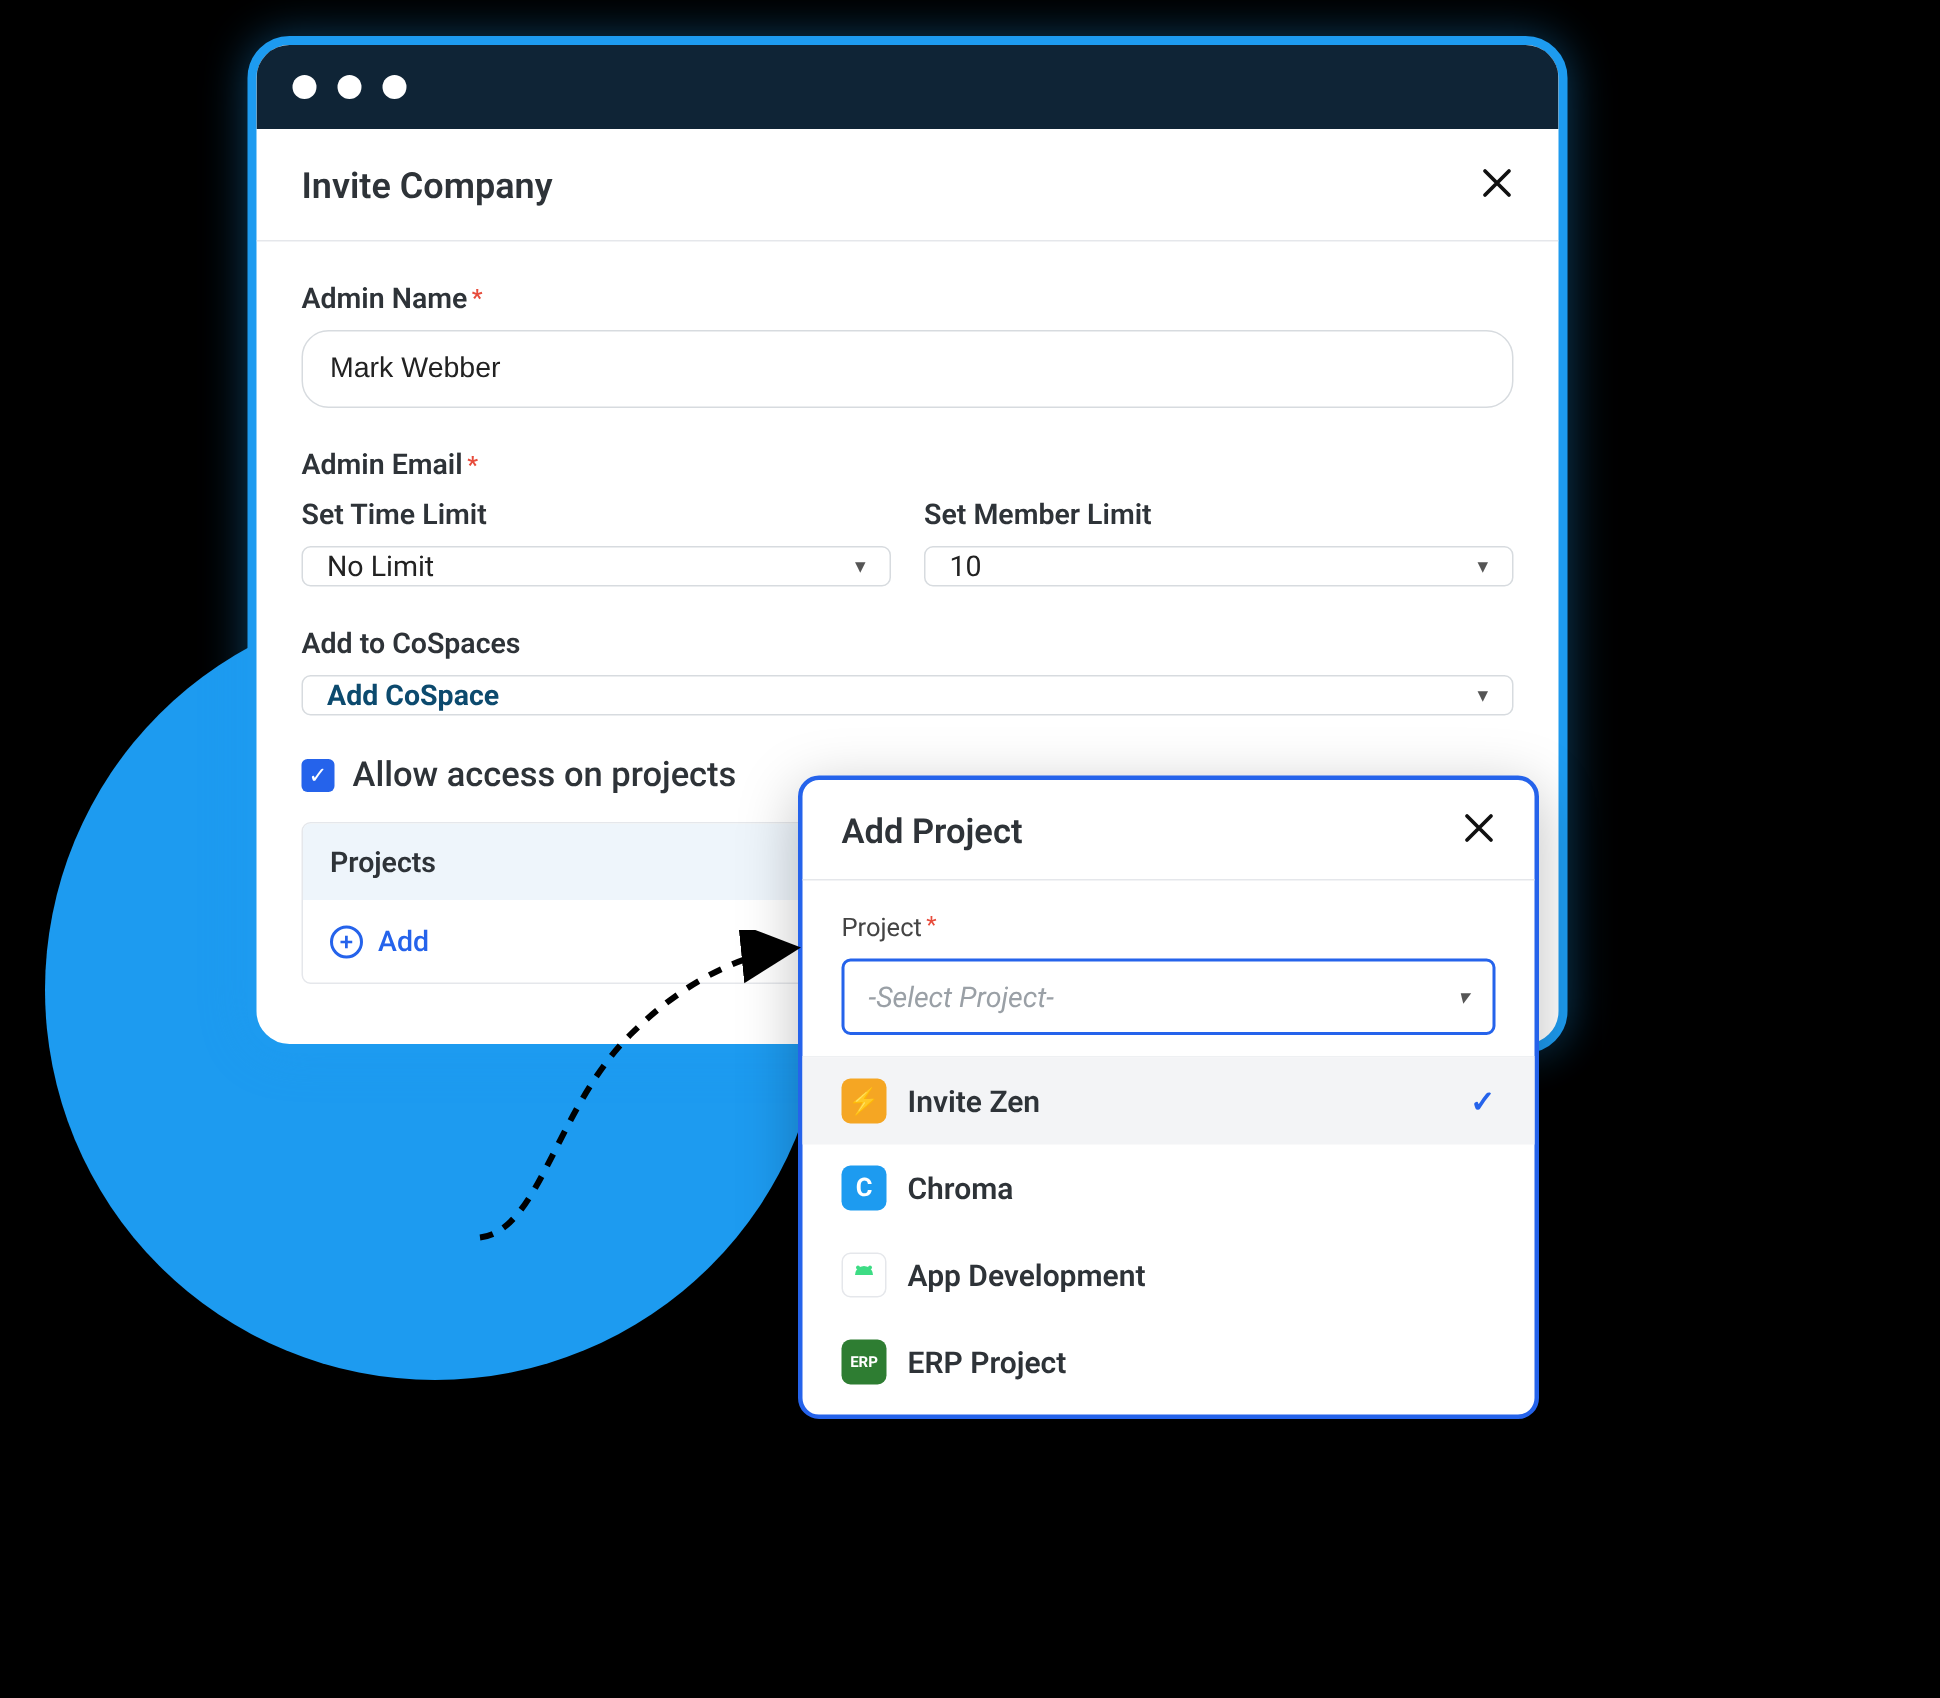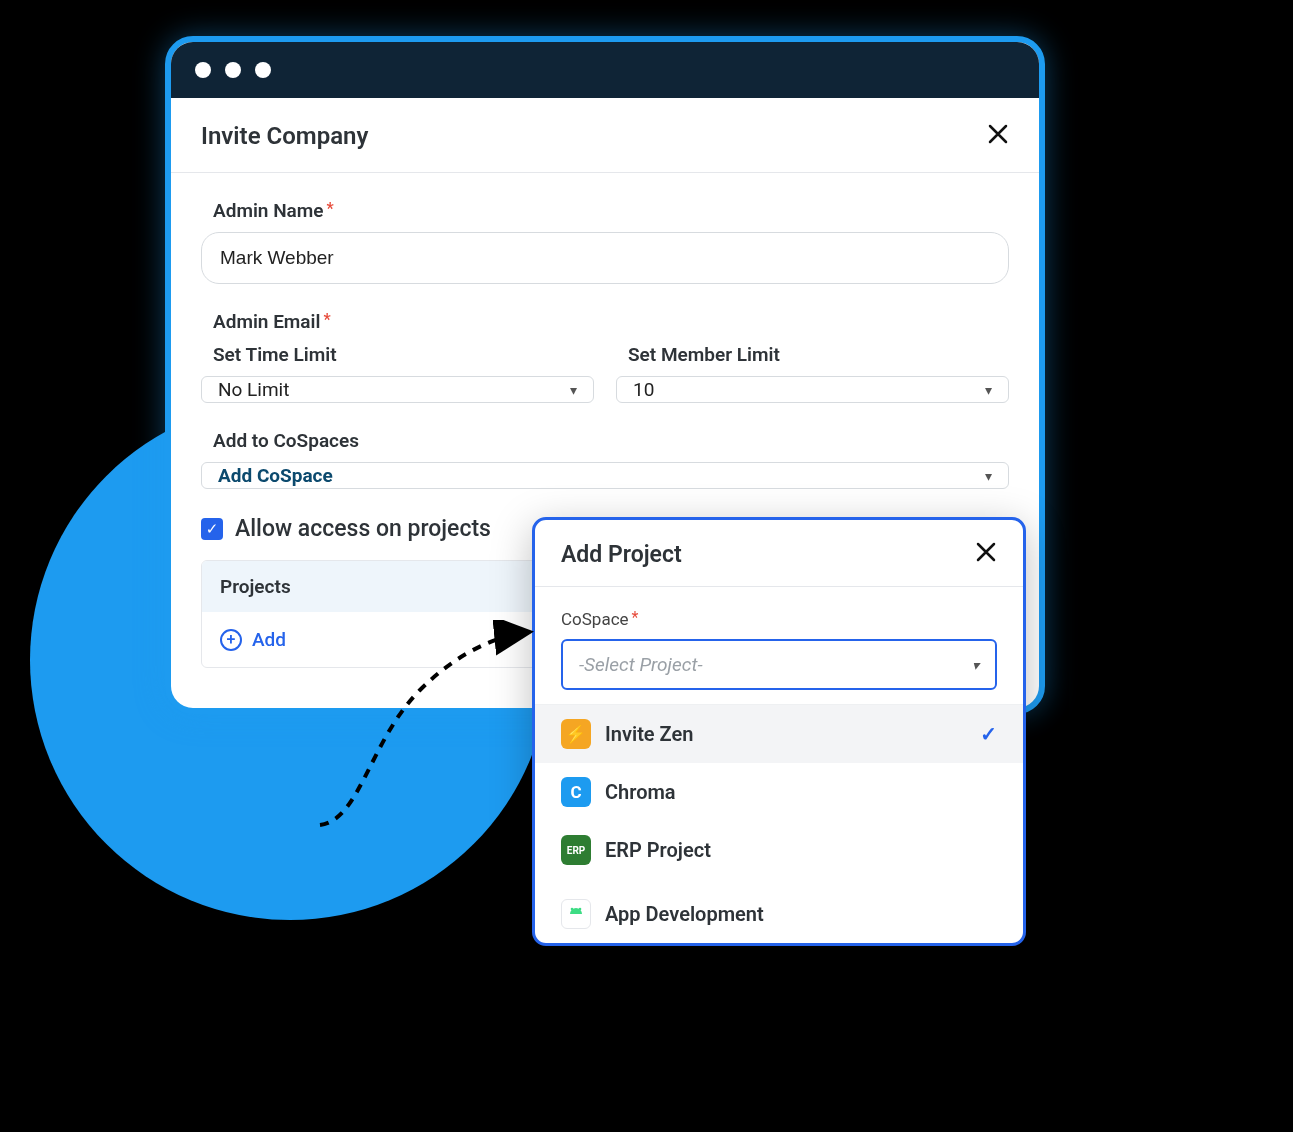--- a/index.html
+++ b/index.html
@@ -17,21 +17,21 @@
     height: 520px;
     background: #1d9bf0;
     border-radius: 50%;
     left: 30px;
     top: 400px;
     z-index: 1;
   }
   .browser-window {
     position: absolute;
     left: 165px;
-    top: 36px;
+    top: 24px;
     width: 880px;
     border: 6px solid #1d9bf0;
     border-radius: 28px;
     background: #fff;
     z-index: 2;
     overflow: hidden;
     box-shadow: 0 0 30px rgba(29,155,240,0.4);
   }
   .titlebar {
     background: #0f2436;
@@ -65,22 +65,21 @@
   }
   .modal-body {
     padding: 26px 30px 40px 30px;
   }
   .field-label {
     font-size: 19px;
     font-weight: 600;
     color: #2e3338;
     margin-bottom: 10px;
     display: flex;
-    align-items: center;
-    margin-left: 12px;
+    align-items: flex-end;
   }
   .req {
     color: #e74c3c;
     font-size: 16px;
     margin-left: 3px;
     position: relative;
     top: -2px;
   }
   .text-input {
     width: 100%;
@@ -348,47 +347,47 @@
   <div class="popup-header">
     <div class="popup-title">Add Project</div>
     <div class="close-x">
       <svg width="22" height="22" viewBox="0 0 22 22">
           <path d="M3 3 L19 19 M19 3 L3 19" stroke="#111" stroke-width="2.5" stroke-linecap="round"></path>
         </svg>
     </div>
   </div>
   <div class="popup-body">
     <div class="proj-label">
-      <span>CoSpace</span><span class="req">*</span>
+      <span>Project</span><span class="req">*</span>
     </div>
     <div class="proj-select">
       <span>-Select Project-</span>
       <span class="chev">▾</span>
     </div>
     <div class="dropdown">
       <div class="dd-item selected">
         <div class="dd-left">
           <div class="pic zen">⚡</div>
           <span>Invite Zen</span>
         </div>
         <span class="check">✓</span>
       </div>
       <div class="dd-item">
         <div class="pic chroma">C</div>
         <span>Chroma</span>
-      </div>
-      <div class="dd-item" style="padding-bottom:20px;">
-        <div class="pic erp">ERP</div>
-        <span>ERP Project</span>
       </div>
       <div class="dd-item">
         <div class="pic app">
           <svg width="18" height="18" viewBox="0 0 18 18">
               <circle cx="5" cy="4" r="1.3" fill="#3ddc84"></circle>
               <circle cx="13" cy="4" r="1.3" fill="#3ddc84"></circle>
               <path d="M3 9 a6 6 0 0 1 12 0 Z" fill="#3ddc84"></path>
             </svg>
         </div>
         <span>App Development</span>
       </div>
+      <div class="dd-item" style="padding-bottom:20px;">
+        <div class="pic erp">ERP</div>
+        <span>ERP Project</span>
+      </div>
     </div>
   </div>
 </div>
 
 </body></html>

